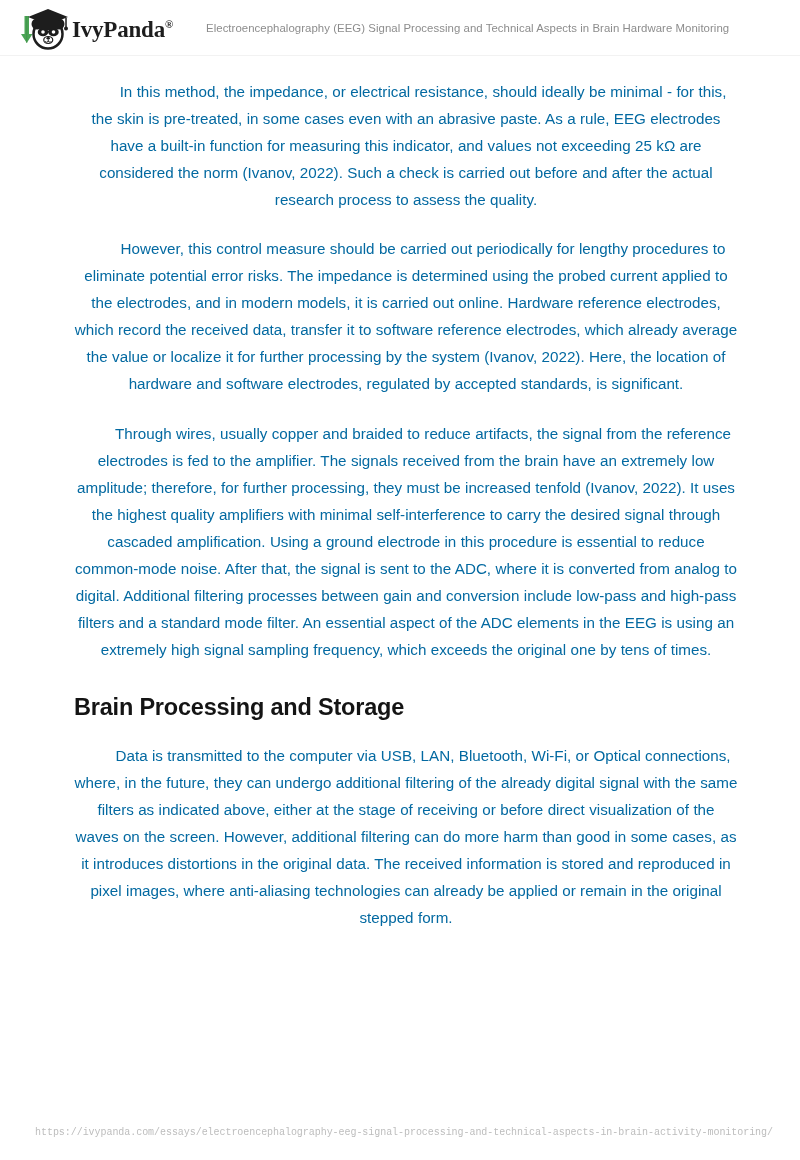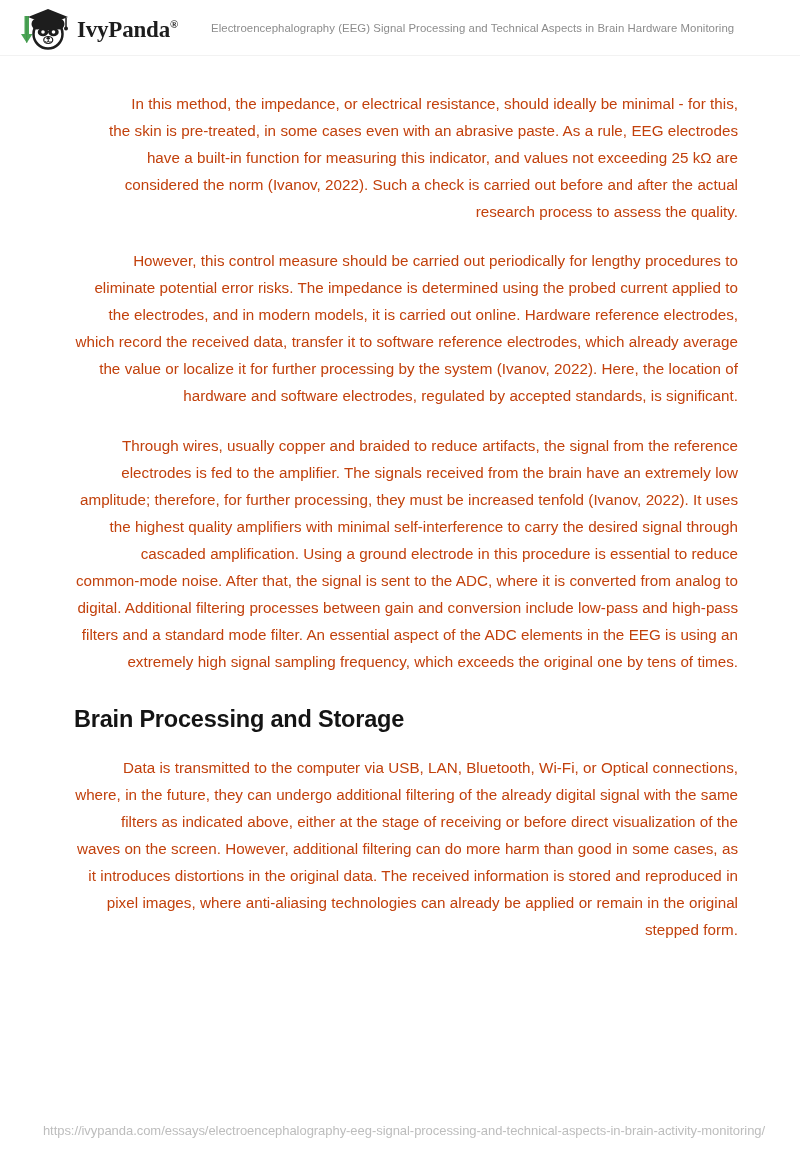--- a/index.html
+++ b/index.html
@@ -40,21 +40,20 @@
     right: 0;
     bottom: 0;
     height: 1px;
     background: #f2f2f2;
   }
 
   .brand {
     display: flex;
     align-items: center;
     flex: 0 0 auto;
-    gap: 5px;
     justify-content: flex-end;
   }
   .brand-mark {
     width: 56px;
     height: 46px;
     display: block;
     flex: 0 0 auto;
   }
   .brand-name {
     font-family: "Liberation Serif", serif;
@@ -99,42 +98,42 @@
     line-height: 1.22;
     letter-spacing: -0.2px;
   }
   h2.section-heading.subsequent {
     margin-top: 30px;
   }
 
   p.body-text {
     font-size: 15.2px;
     line-height: 1.78;
-    color: #c2410c;
-    margin: 12px 0 22px 0;
+    color: #0369a1;
+    margin: 0 0 22px 0;
     text-indent: 34px;
-    text-align: right;
+    text-align: center;
     letter-spacing: 0.01px;
     word-spacing: 0.1px;
   }
   p.body-text:last-child {
     margin-bottom: 0;
   }
 
   
   .page-footer {
     position: absolute;
     left: 8px;
     right: 0;
     bottom: 22px;
     text-align: center;
-    font-size: 13px;
+    font-size: 10px;
     color: #bdbdbd;
     letter-spacing: -0.05px;
-    font-family: Liberation Sans, sans-serif;
+    font-family: Liberation Mono, monospace;
   }
 </style>
 </head>
 <body>
 
 <div class="page">
 
   <div class="page-header">
 
     <div class="brand">

